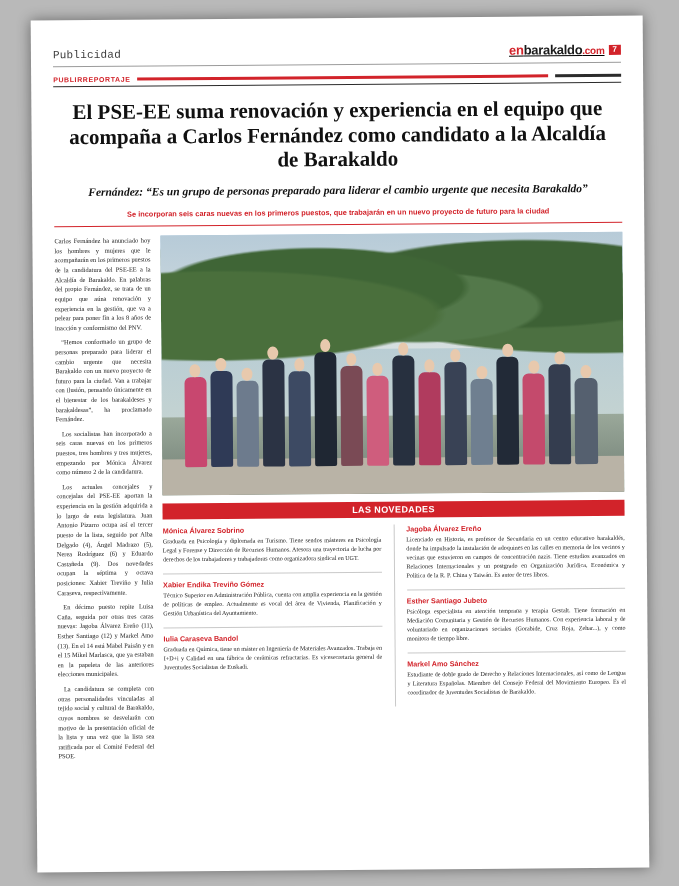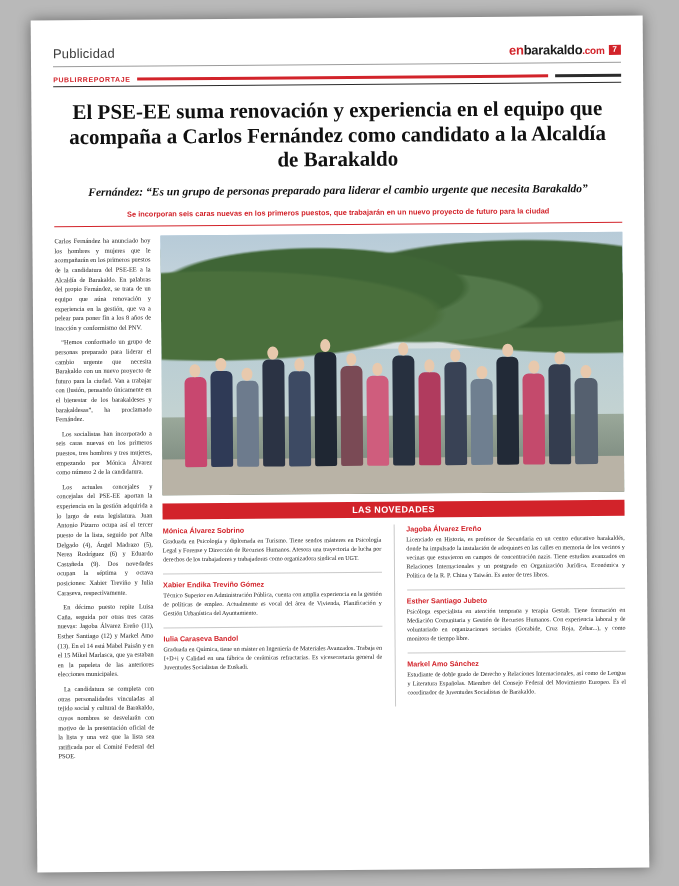--- a/index.html
+++ b/index.html
@@ -23,27 +23,27 @@
     position:absolute;
     left:22px;top:26px;right:22px;bottom:26px;
   }
   
   .masthead{
     display:flex;align-items:flex-end;justify-content:space-between;
     border-bottom:1px solid #9b9b9b;
     padding-bottom:5px;
   }
   .pub-label{
-    font-family:Liberation Sans, sans-serif;
-    font-size:13px;color:#3b3b3b;letter-spacing:.2px;
+    font-family:Liberation Mono, monospace;
+    font-size:11px;color:#3b3b3b;letter-spacing:.2px;
   }
   .brandwrap{display:flex;align-items:center;gap:4px;}
   .brand{
     font-family:"Liberation Sans", sans-serif;
-    font-size:13px;font-weight:bold;letter-spacing:-.3px;
+    font-size:13px;font-weight:bold;letter-spacing:-.3px;text-decoration:underline;
   }
   .brand .b-en{color:#d2232a;}
   .brand .b-bara{color:#1b1b1b;}
   .brand .b-com{color:#d2232a;font-size:10px;}
   .pagenum{
     background:#d2232a;color:#fff;
     font-family:"Liberation Sans", sans-serif;
     font-size:8px;font-weight:bold;
     padding:1px 4px;line-height:1;
   }

